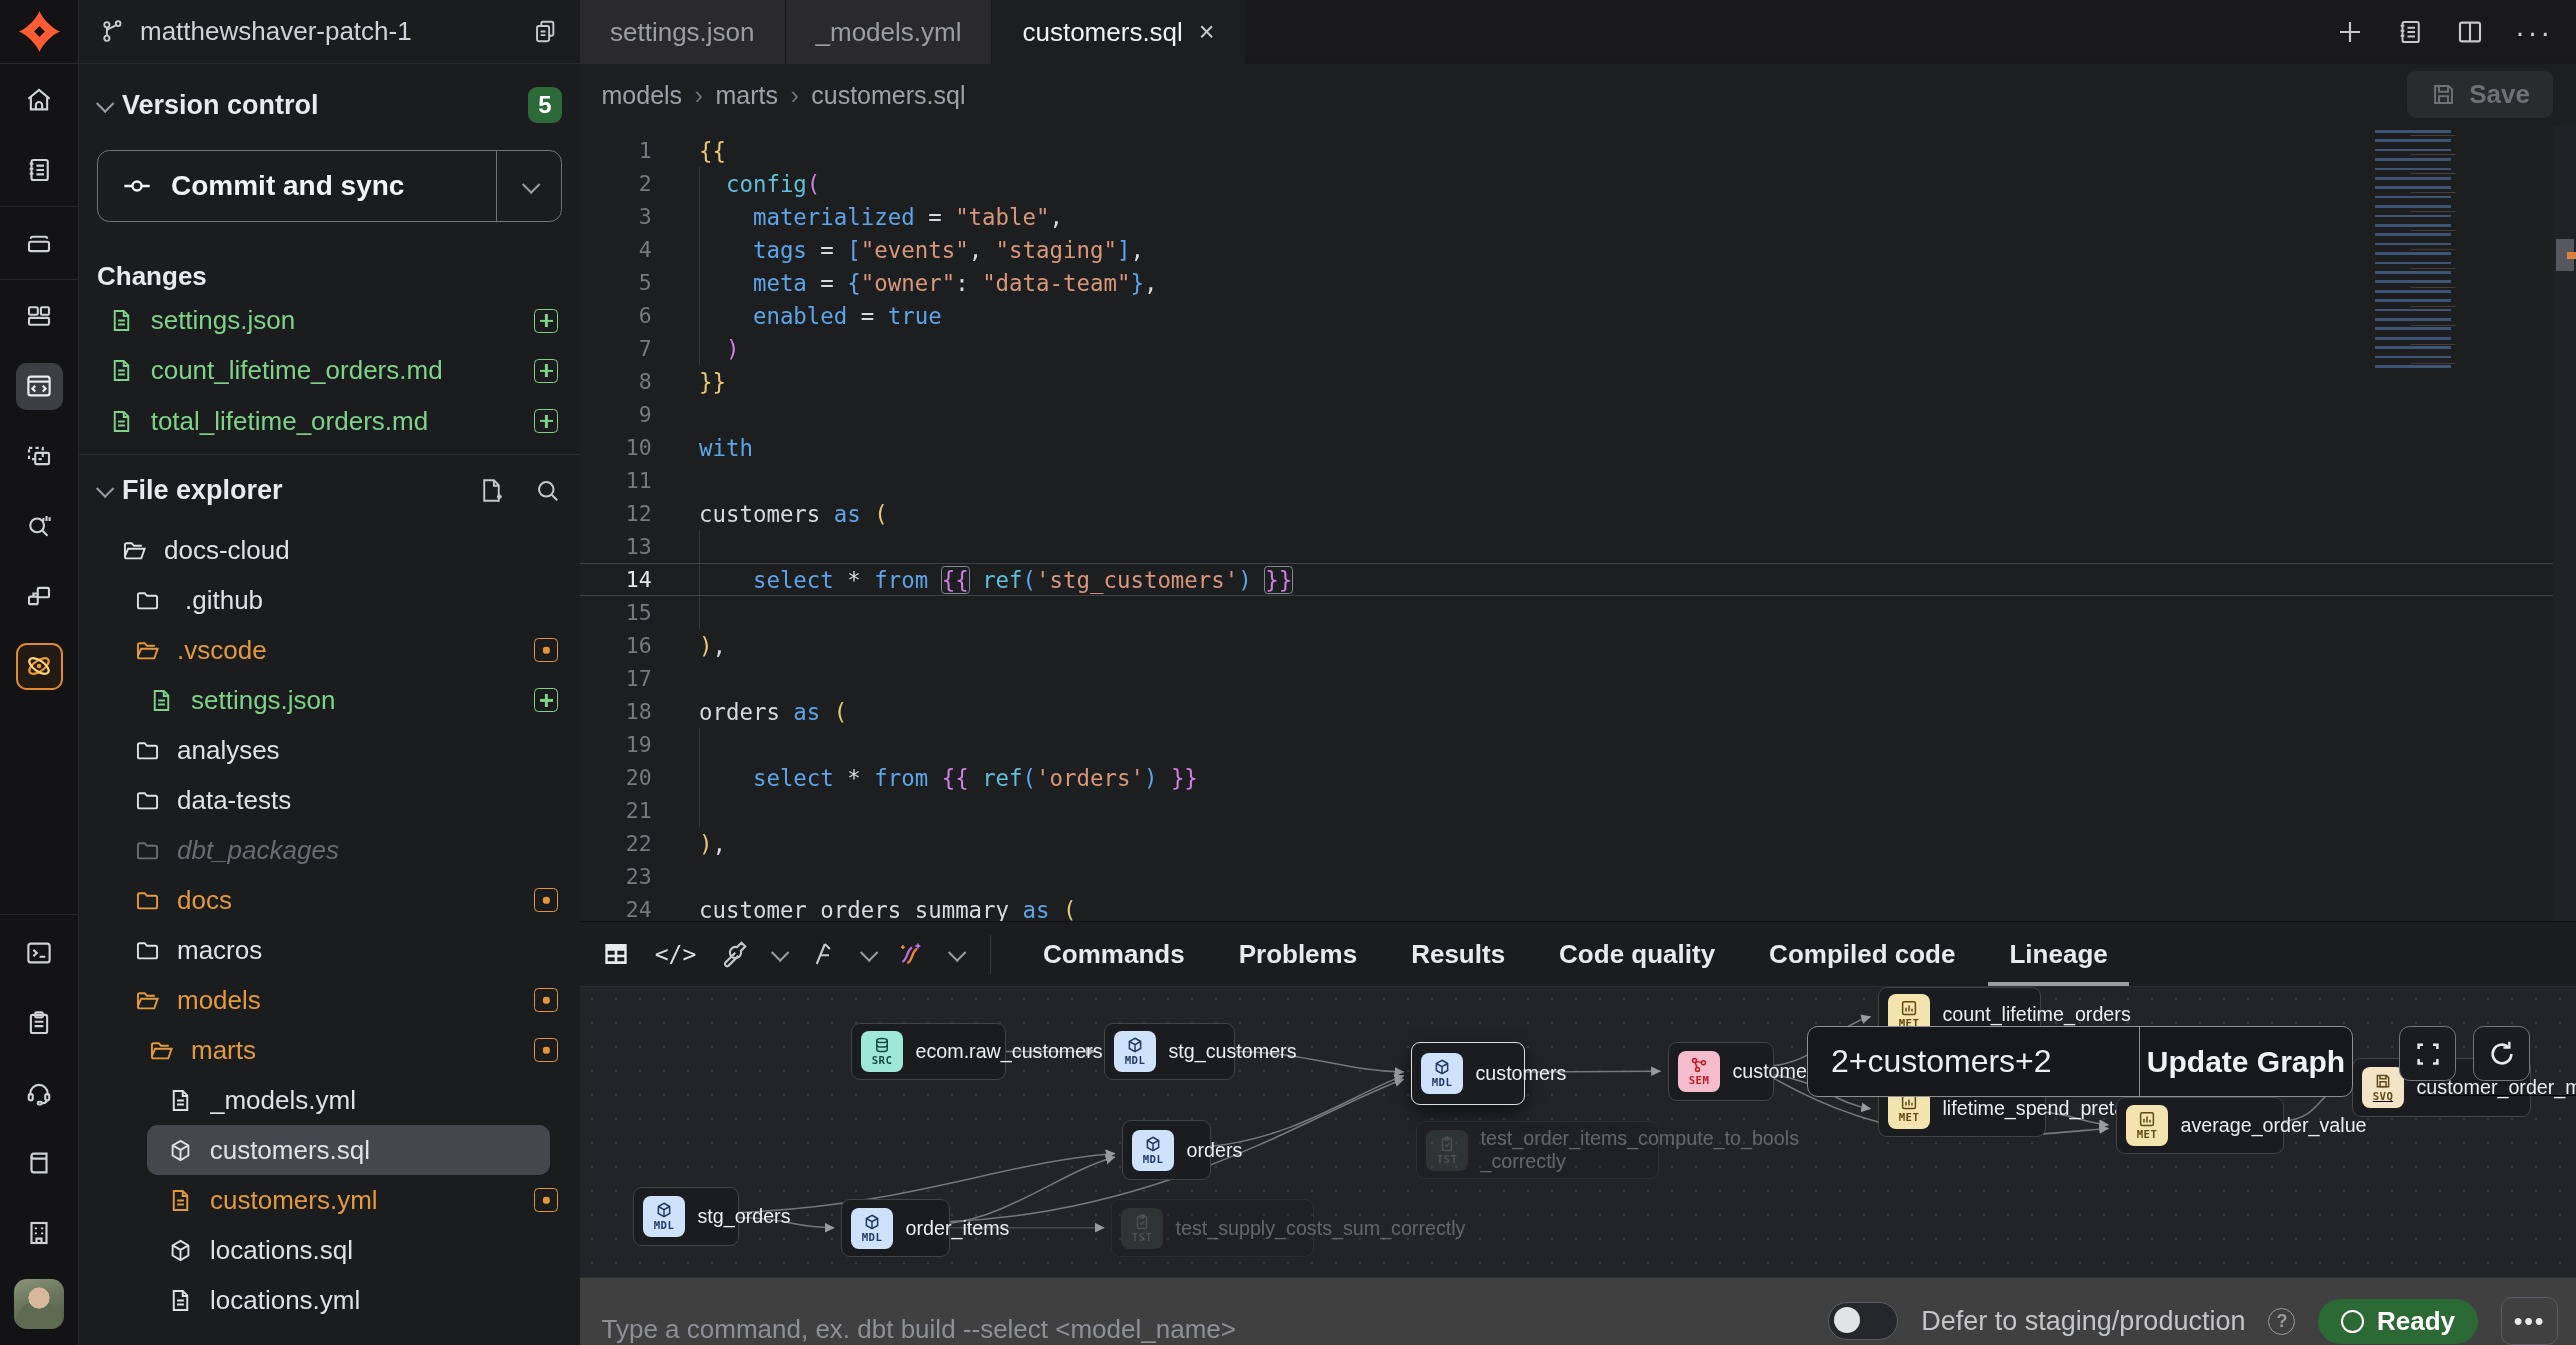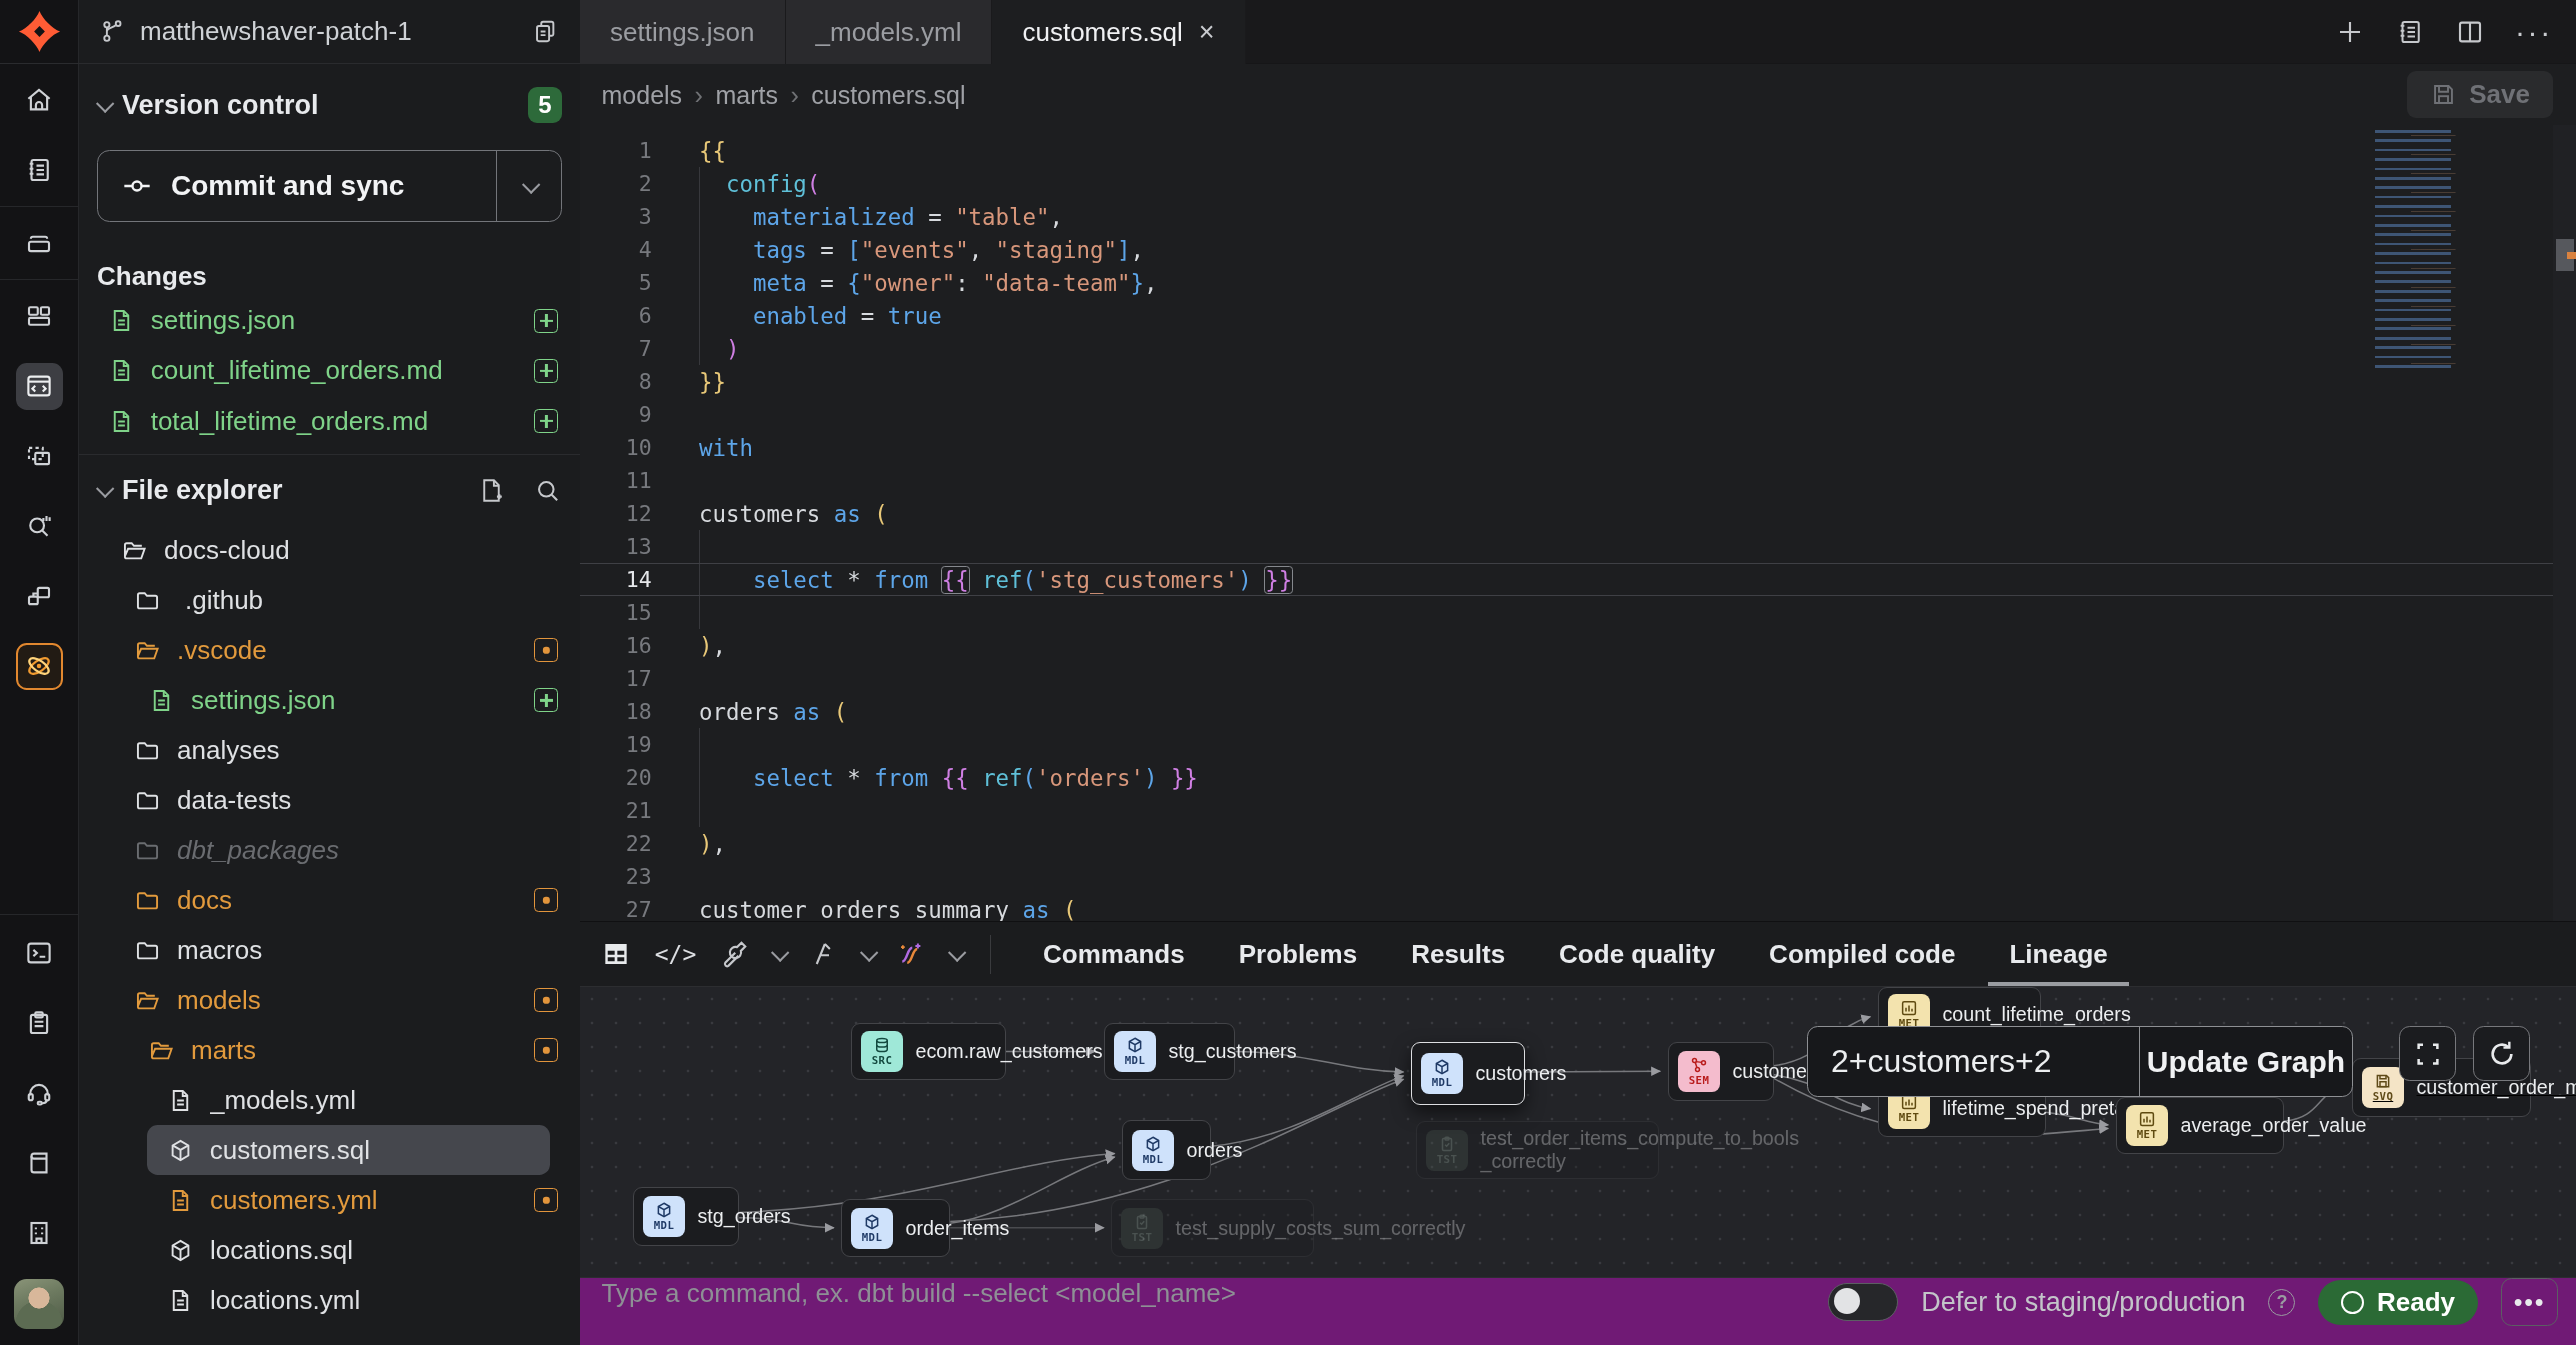--- a/index.html
+++ b/index.html
@@ -134,22 +134,22 @@
   .nlabel { font-size:19.7px; color:#eceef0; line-height:1.15; }
   .overlay { position:absolute; background:#17181b; border:1.8px solid #8e9094; border-radius:10.7px;
     display:flex; align-items:stretch; z-index:5; }
   .ov-input { flex:1; display:flex; align-items:center; padding-left:23px; font-size:32px; color:#eceef0; }
   .ov-btn { width:213px; border-left:1.8px solid #8e9094; display:flex; align-items:center; justify-content:center;
     font-size:30px; font-weight:700; color:#f0f1f3; }
   .gbtn { position:absolute; width:57px; height:55px; background:#1b1c1f; border:1.8px solid #77787c;
     border-radius:10.7px; display:flex; align-items:center; justify-content:center; color:#e8eaec; z-index:6; }
 
   
-  .cmdbar { position:absolute; left:0; top:1277px; width:1996px; height:68px; background:#701a75;
-    border-top:0.9px solid #2c2d30; display:flex; align-items:flex-start; padding:0 18px 0 21.5px; }
+  .cmdbar { position:absolute; left:0; top:1277px; width:1996px; height:68px; background:#404040;
+    border-top:0.9px solid #2c2d30; display:flex; align-items:flex-end; padding:0 18px 0 21.5px; }
   .cmd-ph { font-size:26px; color:#8e9095; flex:1; }
   .cmd-right { display:flex; align-items:center; gap:23px; }
   .toggle { width:70px; height:38px; border:1.8px solid #5c5e63; border-radius:19.7px; background:#26272a; position:relative; }
   .toggle .knob { position:absolute; left:4.5px; top:3.6px; width:26px; height:26px; border-radius:50%; background:#e2e3e5; }
   .defer-label { font-size:27px; color:#c3c5c9; }
   .help-icon { width:27px; height:27px; border:1.8px solid #9a9ca1; border-radius:50%; color:#9a9ca1;
     font-size:18px; display:flex; align-items:center; justify-content:center; font-weight:700; }
   .ready-pill { height:45px; background:#2b6a35; border-radius:23px; display:flex; align-items:center;
     gap:12.5px; padding:0 23px; color:#fff; font-size:26px; font-weight:700; }
   .ready-dot { width:23px; height:23px; border:2.7px solid #fff; border-radius:50%; }
@@ -596,21 +596,21 @@
           <div class="code-line g cur"><span class="gutter">14</span><span class="ltext"><span class="tk-w">    </span><span class="tk-kw">select</span><span class="tk-w"> * </span><span class="tk-kw">from</span><span class="tk-w"> </span><span class="tk-mbox">{{</span><span class="tk-w"> </span><span class="tk-fn">ref</span><span class="tk-b">(</span><span class="tk-s">'stg_customers'</span><span class="tk-b">)</span><span class="tk-w"> </span><span class="tk-mbox">}}</span></span></div>
           <div class="code-line g"><span class="gutter">15</span><span class="ltext"></span></div>
           <div class="code-line"><span class="gutter">16</span><span class="ltext"><span class="tk-y">)</span><span class="tk-w">,</span></span></div>
           <div class="code-line"><span class="gutter">17</span><span class="ltext"></span></div>
           <div class="code-line"><span class="gutter">18</span><span class="ltext"><span class="tk-w">orders</span><span class="tk-kw"> as </span><span class="tk-y">(</span></span></div>
           <div class="code-line g"><span class="gutter">19</span><span class="ltext"></span></div>
           <div class="code-line g"><span class="gutter">20</span><span class="ltext"><span class="tk-w">    </span><span class="tk-kw">select</span><span class="tk-w"> * </span><span class="tk-kw">from</span><span class="tk-w"> </span><span class="tk-m">{{</span><span class="tk-w"> </span><span class="tk-fn">ref</span><span class="tk-b">(</span><span class="tk-s">'orders'</span><span class="tk-b">)</span><span class="tk-w"> </span><span class="tk-m">}}</span></span></div>
           <div class="code-line g"><span class="gutter">21</span><span class="ltext"></span></div>
           <div class="code-line"><span class="gutter">22</span><span class="ltext"><span class="tk-y">)</span><span class="tk-w">,</span></span></div>
           <div class="code-line"><span class="gutter">23</span><span class="ltext"></span></div>
-          <div class="code-line"><span class="gutter">27</span><span class="ltext"><span class="tk-w">customer_orders_summary</span><span class="tk-kw"> as </span><span class="tk-y">(</span></span></div>
+          <div class="code-line"><span class="gutter">24</span><span class="ltext"><span class="tk-w">customer_orders_summary</span><span class="tk-kw"> as </span><span class="tk-y">(</span></span></div>
         </div>
       <div class="minimap"></div>
       <div class="vscroll">
         <div class="vthumb"></div>
         <div class="vtick"></div>
       </div>
     </div>
 
     <div class="panelbar">
       <div class="ptools">

